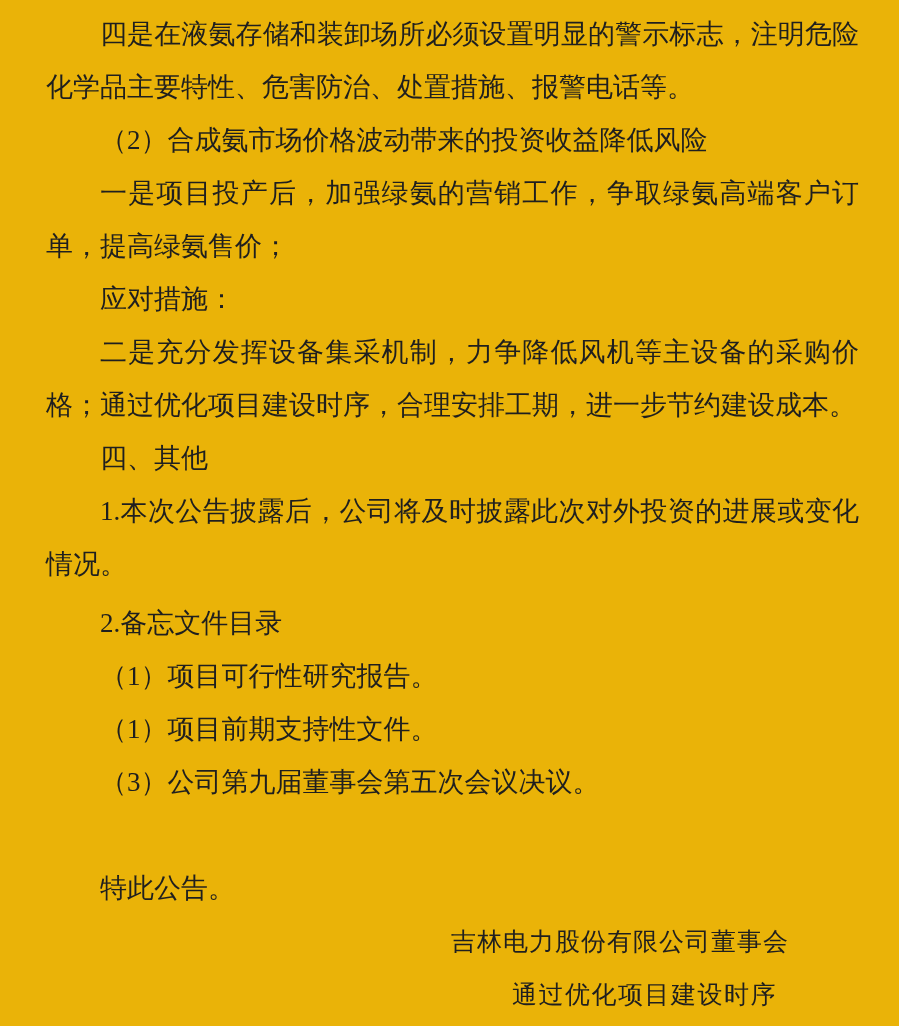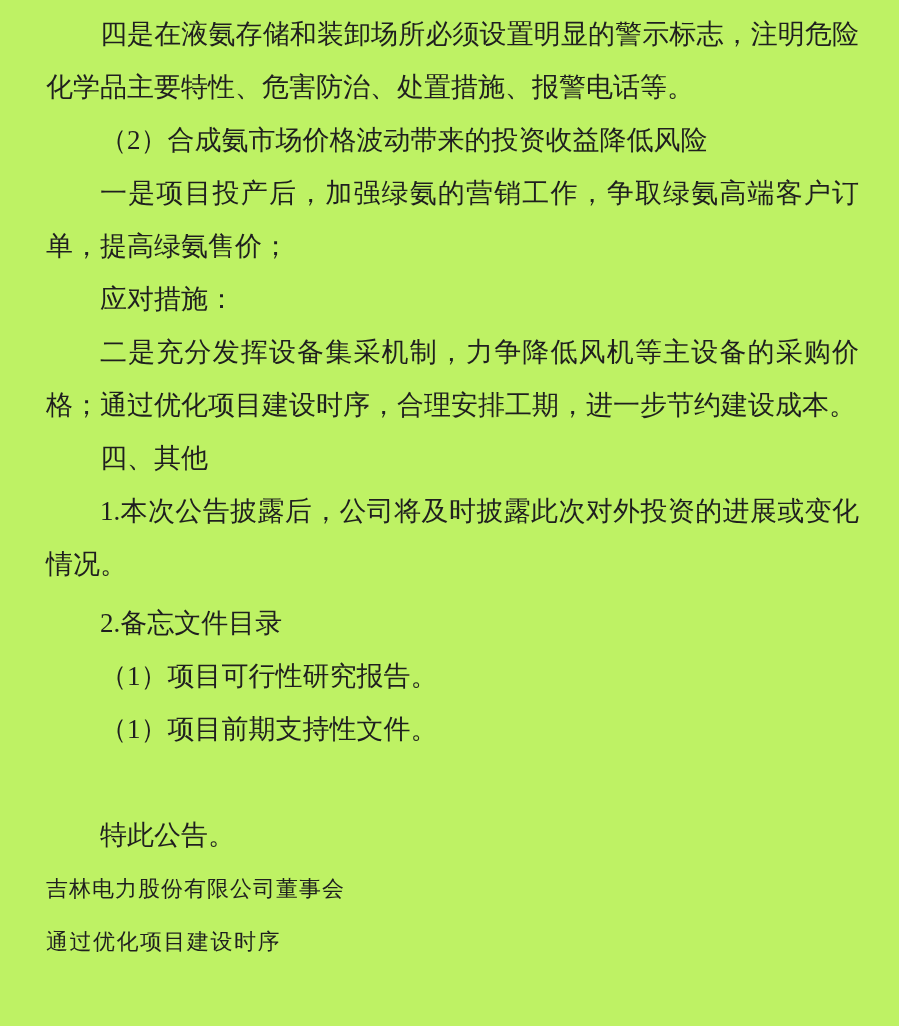--- a/index.html
+++ b/index.html
@@ -5,21 +5,21 @@
   html, body {
     margin: 0;
     padding: 0;
     background: #ffffff;
   }
   .page {
     position: relative;
     width: 899px;
     height: 1026px;
     box-sizing: border-box;
-    background: #bef264;
+    background: #eab308;
     padding: 8px 40px 0 46px;
     font-family: "Liberation Serif", "DejaVu Serif", serif;
     font-size: 27px;
     line-height: 53px;
     color: #1f1f1f;
     overflow: hidden;
   }
   .para {
     margin: 0;
     text-indent: 2em;
@@ -31,22 +31,22 @@
     font-weight: normal;
   }
   .mt-small {
     margin-top: 6px;
   }
   .mt-gap {
     margin-top: 53px;
   }
   .sign-line {
     margin: 0;
-    text-align: left;
-    font-size: 22px;
+    text-align: right;
+    font-size: 25px;
   }
   .sign-company {
     padding-right: 70px;
     letter-spacing: 1px;
   }
   .sign-date {
     padding-right: 82px;
     letter-spacing: 1.5px;
   }
 </style>
@@ -68,20 +68,21 @@
   <p class="para bold">四、其他</p>
 
   <p class="para">1.本次公告披露后，公司将及时披露此次对外投资的进展或变化情况。</p>
 
   <p class="para mt-small">2.备忘文件目录</p>
 
   <p class="para">（1）项目可行性研究报告。</p>
 
   <p class="para">（1）项目前期支持性文件。</p>
 
+  <p class="para">（3）公司第九届董事会第五次会议决议。</p>
 
   <p class="para mt-gap">特此公告。</p>
 
   <p class="sign-line sign-company">吉林电力股份有限公司董事会</p>
 
   <p class="sign-line sign-date">通过优化项目建设时序</p>
 
 </div>
 
 </body></html>

